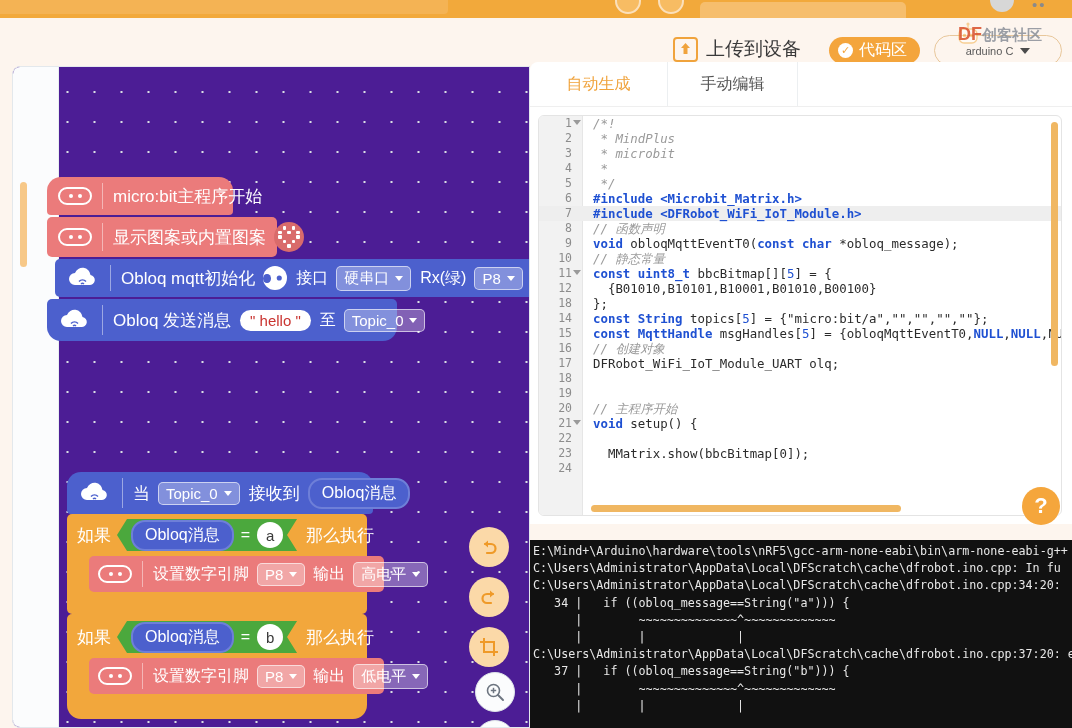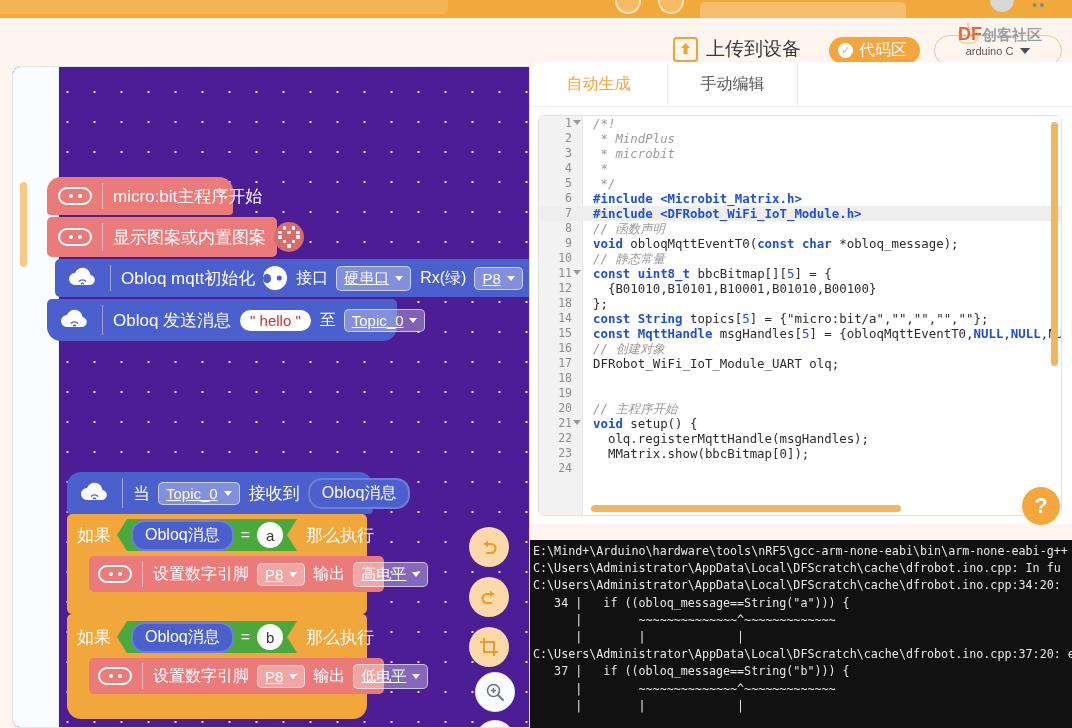--- a/index.html
+++ b/index.html
@@ -125,21 +125,21 @@
   .cloud-ico svg { display: block; }
 
   .sep { width: 1px; height: 70%; background: rgba(255,255,255,.45); margin: 0 10px; flex:none; }
   .blk-label { font-size: 17px; }
   .blk-label-sm { font-size: 16px; }
 
   .dd {
     display: inline-flex; align-items: center; gap: 6px;
     background: rgba(255,255,255,.30); border: 1px solid rgba(255,255,255,.6);
     border-radius: 5px; padding: 2px 7px; font-size: 15px; color: #fff;
-    cursor: pointer; flex: none; text-decoration: underline;
+    cursor: pointer; flex: none;
   }
   .dd .caret-w { width:0;height:0;border-left:4px solid transparent;
                  border-right:4px solid transparent;border-top:5px solid #fff; }
   .dd-red { background: rgba(255,255,255,.33); }
 
   .gear {
     width: 24px; height: 24px; border-radius: 50%; background: #fff; flex:none;
     display:flex; align-items:center; justify-content:center;
   }
   .gear::before {
@@ -604,21 +604,20 @@
             <div class="cl">
               <div class="ln">20</div>
               <div class="ct"><span class="k-cmt">// 主程序开始</span></div>
             </div>
             <div class="cl">
               <div class="ln">21<span class="fold"></span></div>
               <div class="ct"><span><span class="k-kw">void</span> setup() {</span></div>
             </div>
             <div class="cl">
               <div class="ln">22</div>
-              <div class="ct"><span>  olq.registerMqttHandle(msgHandles);</span></div>
             </div>
             <div class="cl">
               <div class="ln">23</div>
               <div class="ct"><span>  MMatrix.show(bbcBitmap[0]);</span></div>
             </div>
             <div class="cl">
               <div class="ln">24</div>
               <div class="ct"><span></span></div>
             </div>
           </div>

